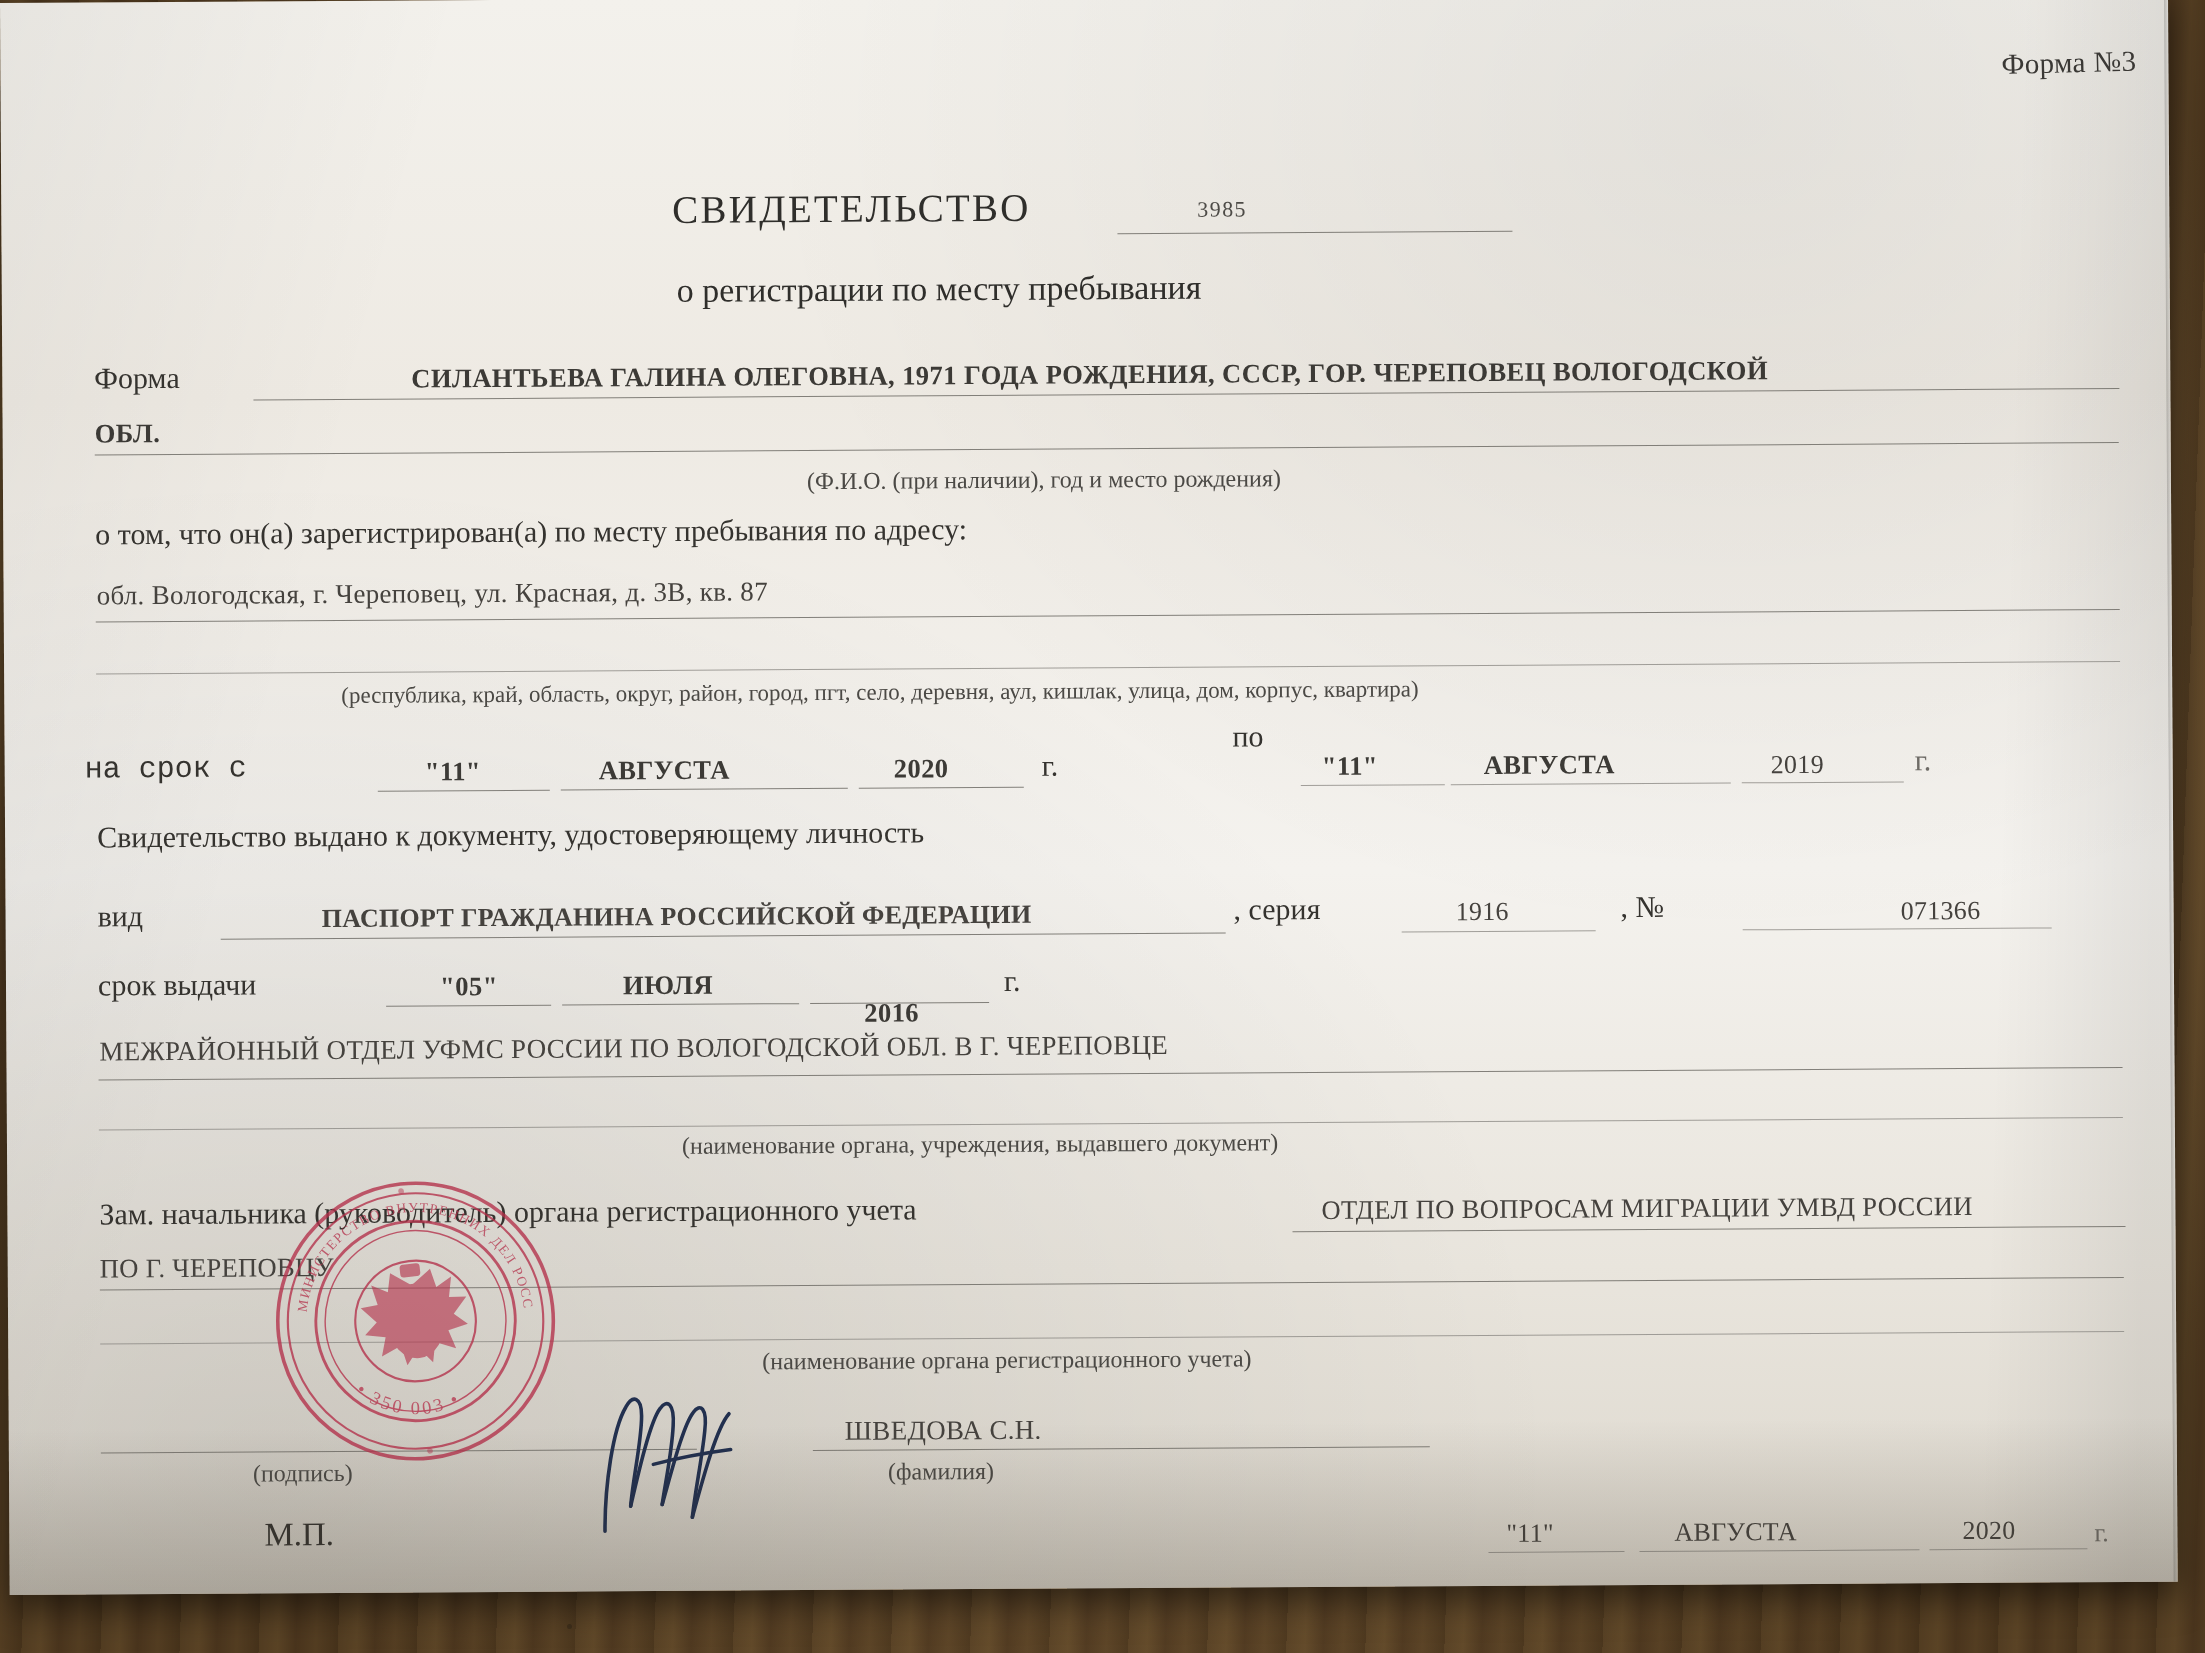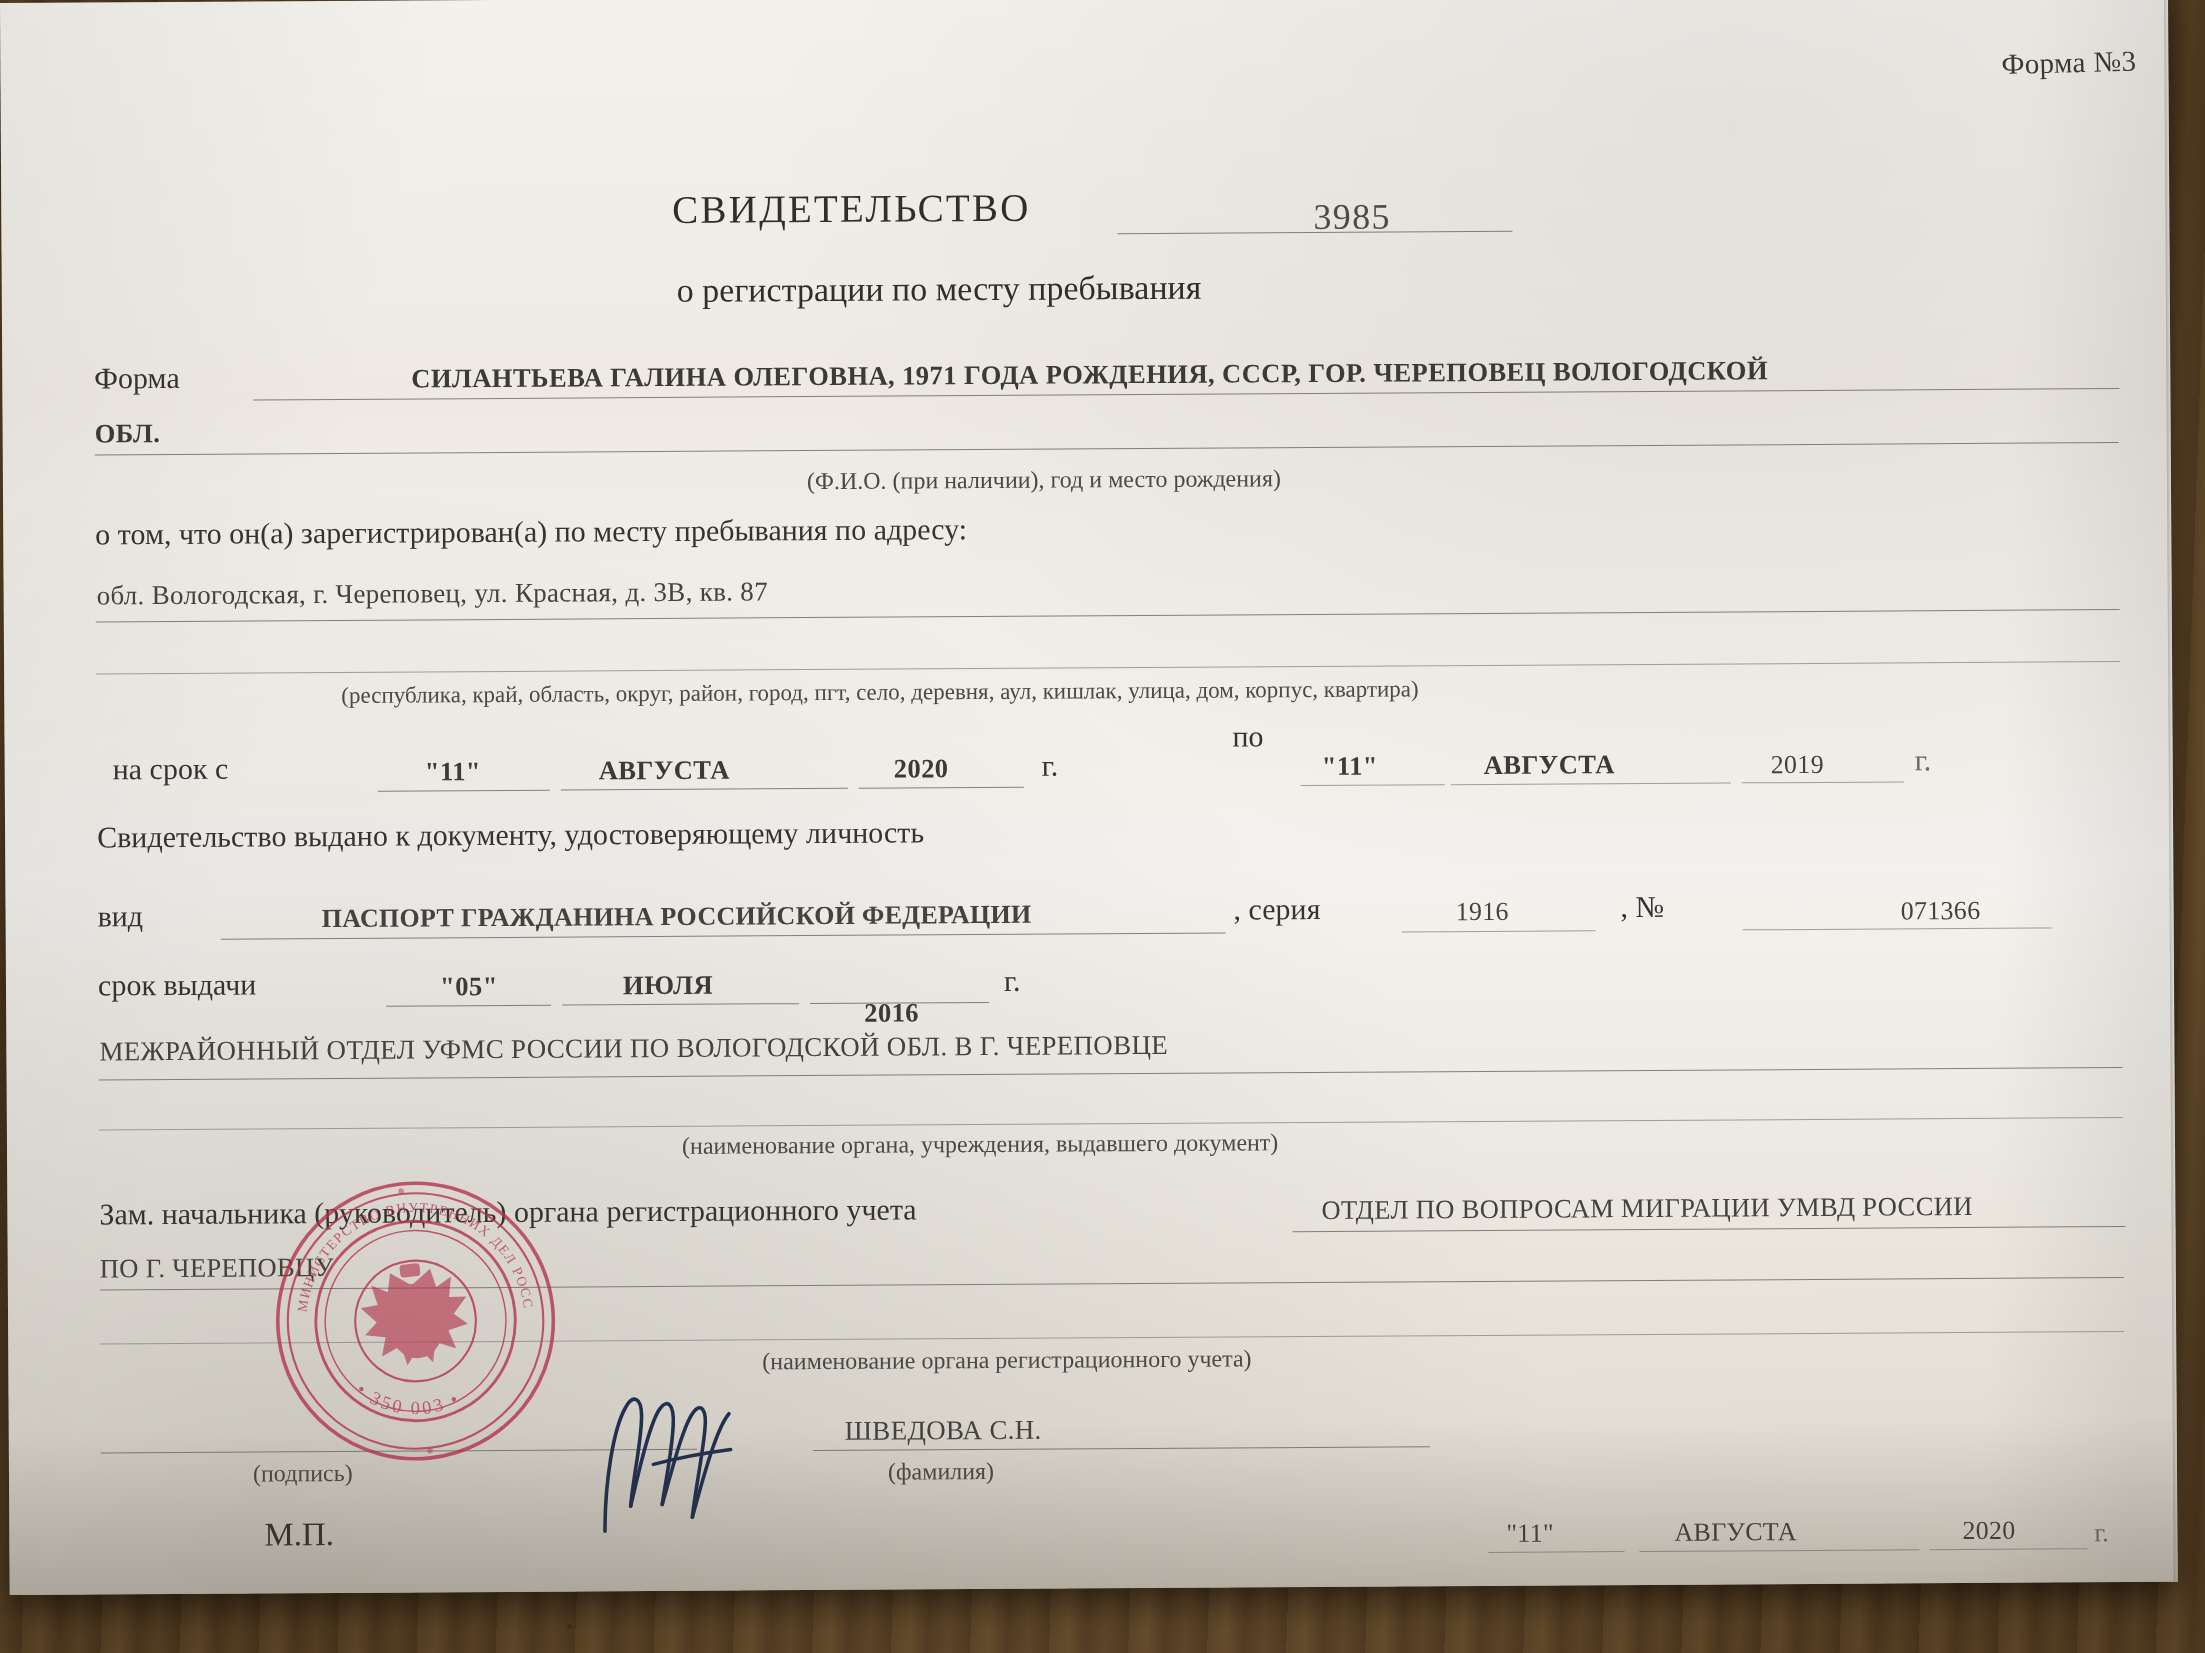--- a/index.html
+++ b/index.html
@@ -112,23 +112,23 @@
   .title {
     position: absolute;
     left: 671px;
     top: 188px;
     font-size: 39px;
     letter-spacing: 2.2px;
     color: #2f2e2b;
   }
   .title-num {
     position: absolute;
-    left: 1312px;
+    left: 1196px;
     top: 201px;
-    font-size: 36px;
+    font-size: 22px;
     color: #4d4b47;
     letter-spacing: 1.4px;
   }
   .subtitle {
     position: absolute;
     left: 675px;
     top: 273px;
     font-size: 34px;
     color: #2f2e2b;
   }
@@ -215,21 +215,21 @@
     <div class="caption" style="left:804px; top:470px;">(Ф.И.О. (при наличии), год и место рождения)</div>
 
     <div class="t lbl" style="left:92px; top:515px;">о том, что он(а) зарегистрирован(а) по месту пребывания по адресу:</div>
 
     <div class="field-val typed" style="left:93px; top:578px; font-size:27px;">обл. Вологодская, г. Череповец, ул. Красная, д. 3В, кв. 87</div>
     <div class="line" style="left:92px; top:619px; width:2024px;"></div>
     <div class="line light" style="left:92px; top:671px; width:2024px;"></div>
 
     <div class="caption vfaded" style="left:337px; top:682px; font-size:23px;">(республика, край, область, округ, район, город, пгт, село, деревня, аул, кишлак, улица, дом, корпус, квартира)</div>
 
-    <div class="t lbl" style="left:108px; top:750px;">на срок с</div>
+    <div class="t lbl" style="left:80px; top:750px;font-family:Liberation Mono, monospace;">на срок с</div>
 
     <div class="line" style="left:373px; top:790px; width:172px;"></div>
     <div class="field-val hand-typed" style="left:420px; top:756px;">"11"</div>
 
     <div class="line" style="left:556px; top:790px; width:287px;"></div>
     <div class="field-val hand-typed" style="left:594px; top:756px;">АВГУСТА</div>
 
     <div class="line" style="left:854px; top:790px; width:165px;"></div>
     <div class="field-val hand-typed" style="left:889px; top:756px;">2020</div>
     <div class="t lbl" style="left:1037px; top:752px;">г.</div>

